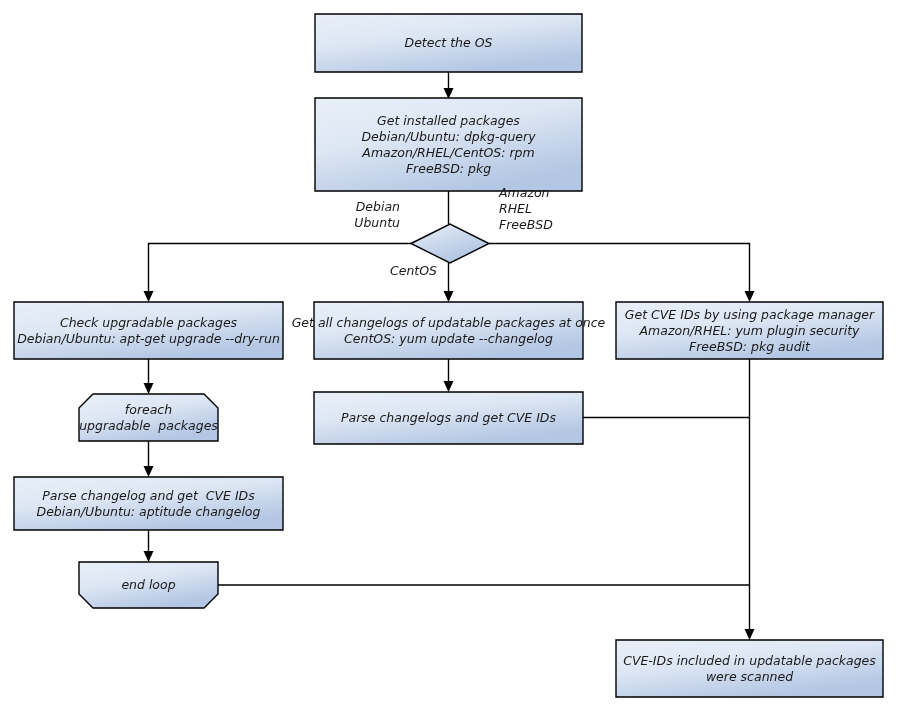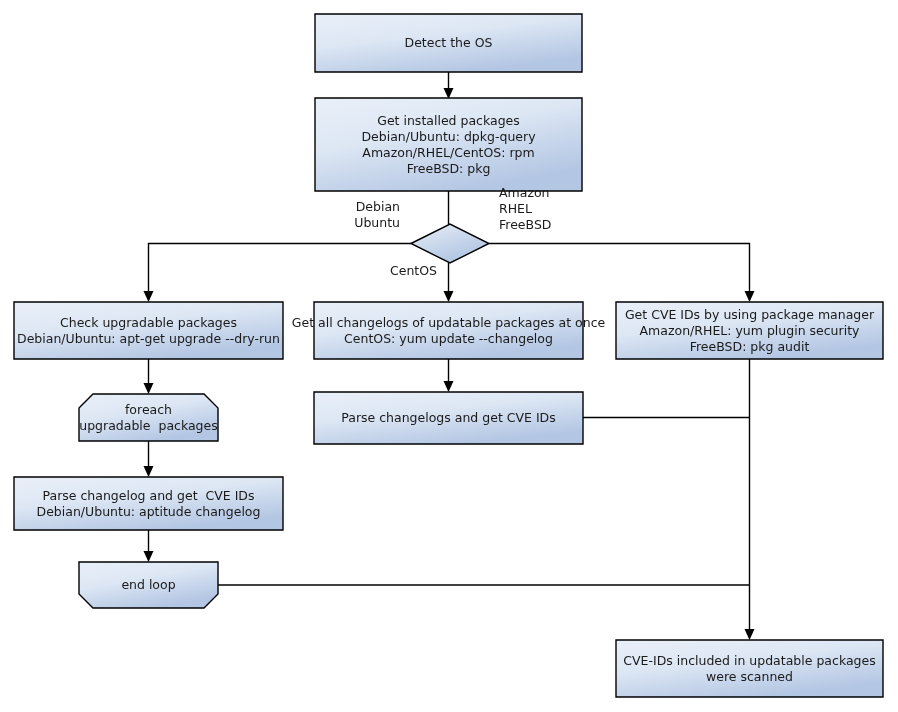--- a/index.html
+++ b/index.html
@@ -10,20 +10,21 @@
   body {
     width: 898px;
     height: 712px;
     font-family: "DejaVu Sans", sans-serif;
     overflow: hidden;
   }
   #flow-root {
     position: relative;
     width: 757px;
     height: 712px;
+    font-style: italic;
   }
   svg#flowchart {
     display: block;
     width: 898px;
     height: 712px;
   }
   .node-shape {
     stroke: #000000;
     stroke-width: 1.4;
   }

